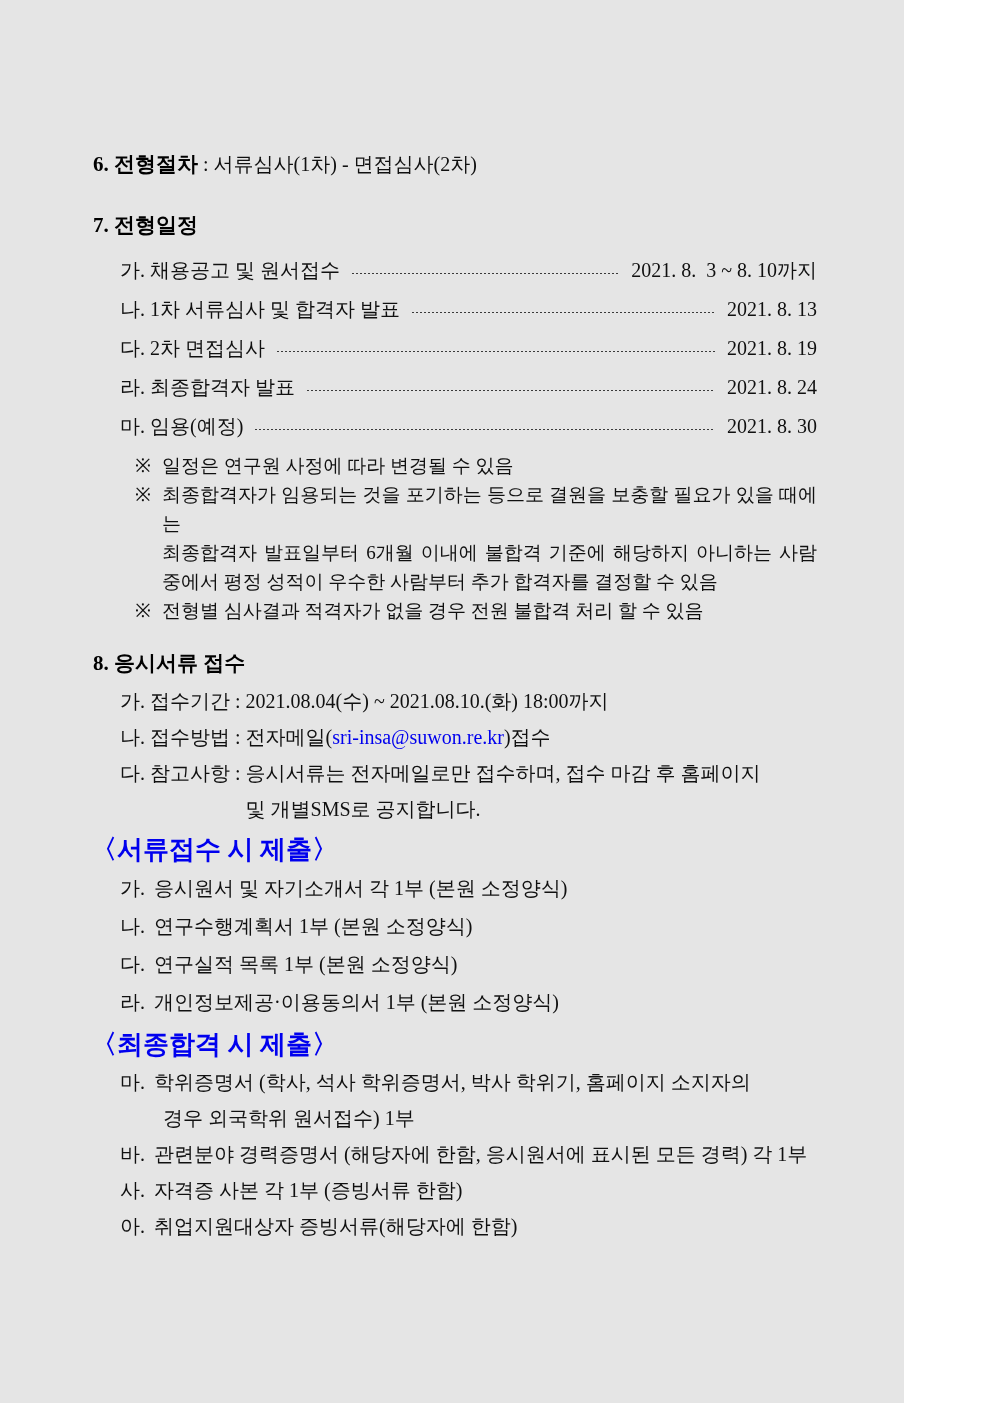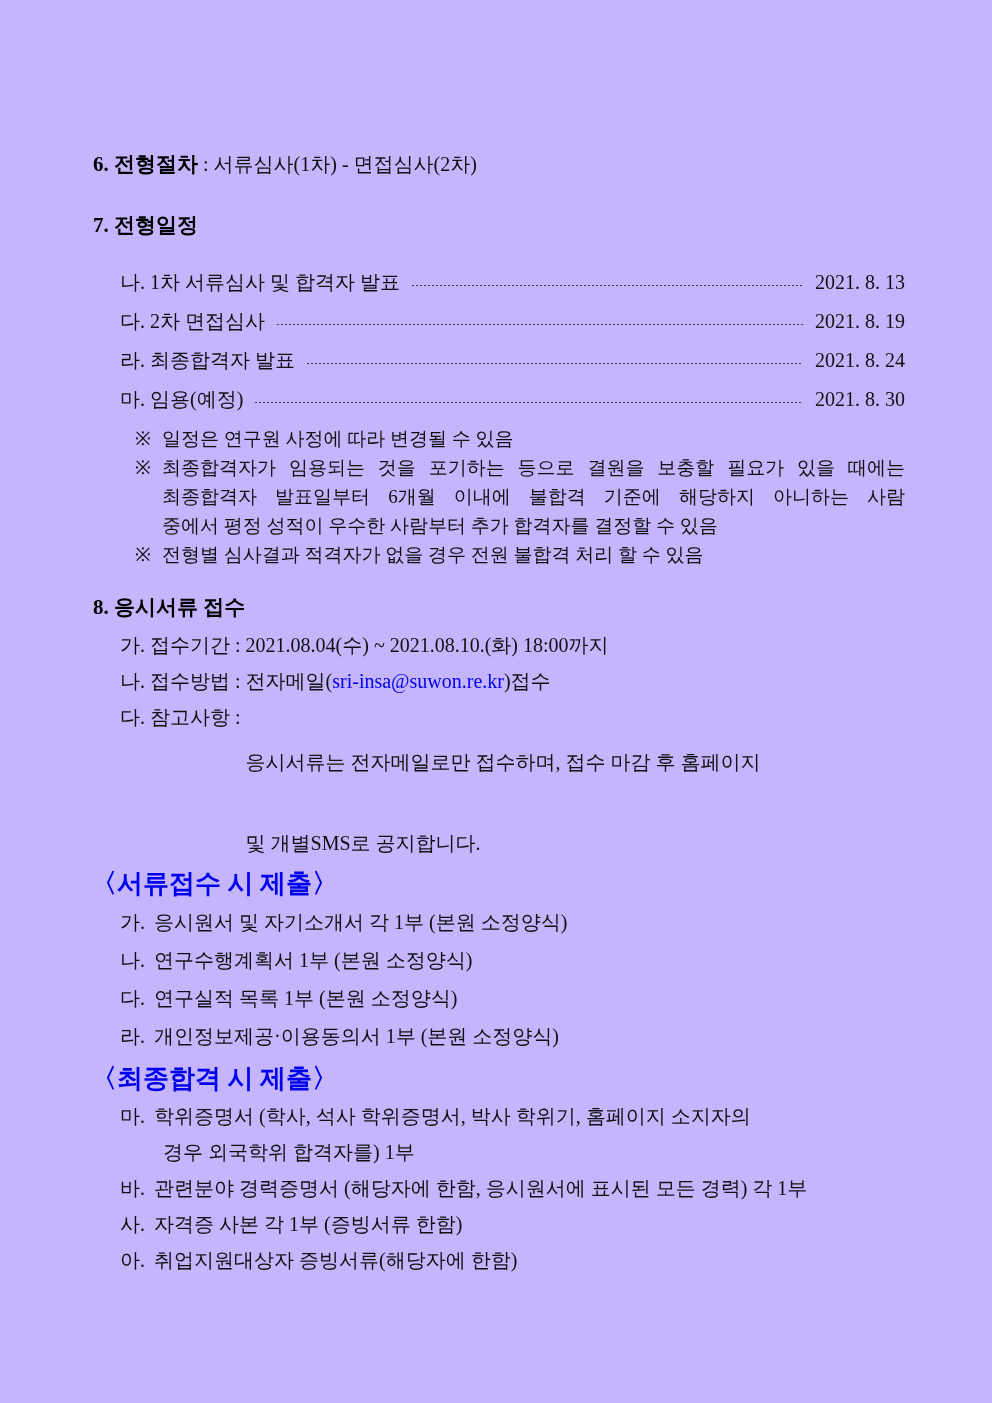--- a/index.html
+++ b/index.html
@@ -1,36 +1,36 @@
 <!DOCTYPE html>
 <html><head>
 <meta charset="utf-8">
 <style>
   html, body { margin: 0; padding: 0; background: #ffffff; }
   .page {
     position: relative;
-    width: 992px;
+    width: 904px;
     height: 1403px;
     box-sizing: border-box;
-    background: #c4b5fd;
+    background: #e5e5e5;
     padding: 150px 87px 12px 93px;
     font-family: "Liberation Serif", "DejaVu Serif", serif;
     color: #101010;
     font-size: 20px;
     overflow: hidden;
   }
   .h { font-weight: 700; font-size: 21px; line-height: 28px; color: #000000; }
   .inline-body { font-size: 20px; font-weight: 400; color: #101010; }
   .sep { white-space: pre; }
 
   
   .sec6 { margin-bottom: 33px; }
 
   
-  .sec7-head { margin-bottom: 24px; }
+  .sec7-head { margin-bottom: 12px; }
   .srow {
     display: flex;
     align-items: center;
     height: 39px;
     padding-left: 27px;
   }
   .slabel { white-space: pre; }
   .leader {
     flex: 1;
     height: 1px;
@@ -49,21 +49,21 @@
   .ntext > div { line-height: 29px; }
   .stretch { text-align: justify; text-align-last: justify; }
 
   
   .sec8 { margin-top: 24px; }
   .sec8-head { margin-bottom: 6px; }
   .s8row { display: flex; align-items: flex-start; padding-left: 27px; }
   .s8row .s8label { white-space: pre; line-height: 36px; }
   .s8row .sep { line-height: 36px; }
   .s8content { line-height: 36px; }
-  .s8content > div { line-height: 36px; margin-top: 45px; }
+  .s8content > div { line-height: 36px; }
   .email { color: #0000ee; text-decoration: none; cursor: pointer; }
 
   
   .sec9 { margin-top: 8px; }
   .g-head {
     color: #0000ee;
     font-weight: 700;
     font-size: 26px;
     line-height: 30px;
     margin: 3px 0 4px -2px;
@@ -81,20 +81,25 @@
 
   <div class="sec6">
     <span class="h">6. 전형절차</span><span class="inline-body sep"> : </span><span class="inline-body">서류심사(1차) - 면접심사(2차)</span>
   </div>
 
   <div class="sec7">
     <div class="h sec7-head">7. 전형일정</div>
 
     <div>
       <div class="srow">
+        <span class="slabel">가. 채용공고 및 원서접수</span>
+        <span class="leader"></span>
+        <span class="sdate">2021. 8.  3 ~ 8. 10까지</span>
+      </div>
+      <div class="srow">
         <span class="slabel">나. 1차 서류심사 및 합격자 발표</span>
         <span class="leader"></span>
         <span class="sdate">2021. 8. 13</span>
       </div>
       <div class="srow">
         <span class="slabel">다. 2차 면접심사</span>
         <span class="leader"></span>
         <span class="sdate">2021. 8. 19</span>
       </div>
       <div class="srow">
@@ -181,21 +186,21 @@
         <span>개인정보제공·이용동의서 1부 (본원 소정양식)</span>
       </div>
     </div>
 
     <div class="g-head second">〈최종합격 시 제출〉</div>
     <div class="g2">
       <div class="litem">
         <span class="llabel">마.</span>
         <div class="ltext-block">
           <div>학위증명서 (학사, 석사 학위증명서, 박사 학위기, 홈페이지 소지자의</div>
-          <div class="indent2">경우 외국학위 합격자를) 1부</div>
+          <div class="indent2">경우 외국학위 원서접수) 1부</div>
         </div>
       </div>
       <div class="litem">
         <span class="llabel">바.</span>
         <div class="ltext-block">
             <div>관련분야 경력증명서 (해당자에 한함, 응시원서에 표시된 모든 경력) 각 1부</div>
           </div>
       </div>
       <div class="litem">
         <span class="llabel">사.</span>

